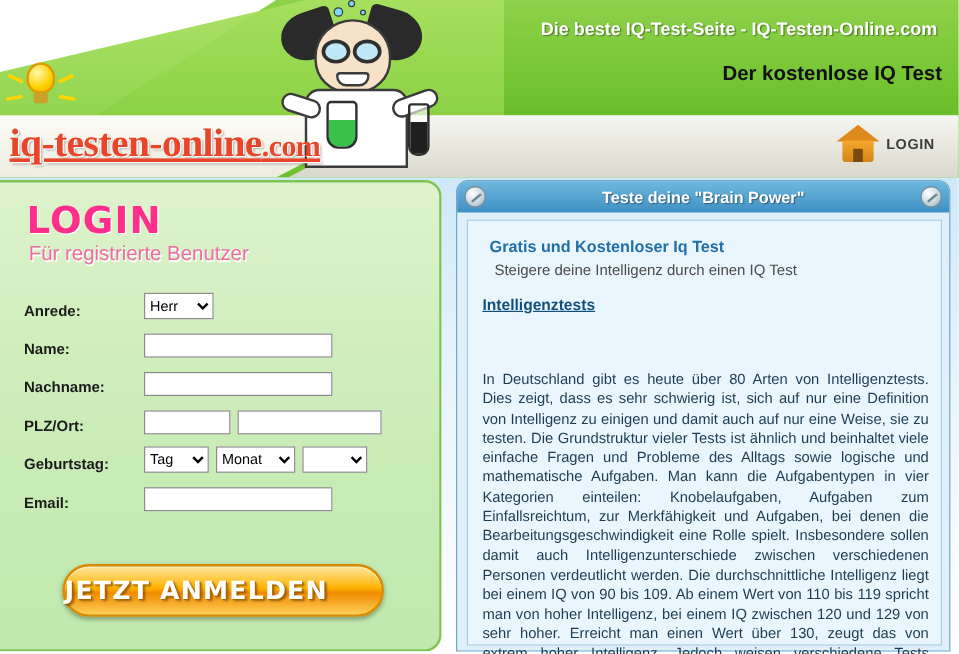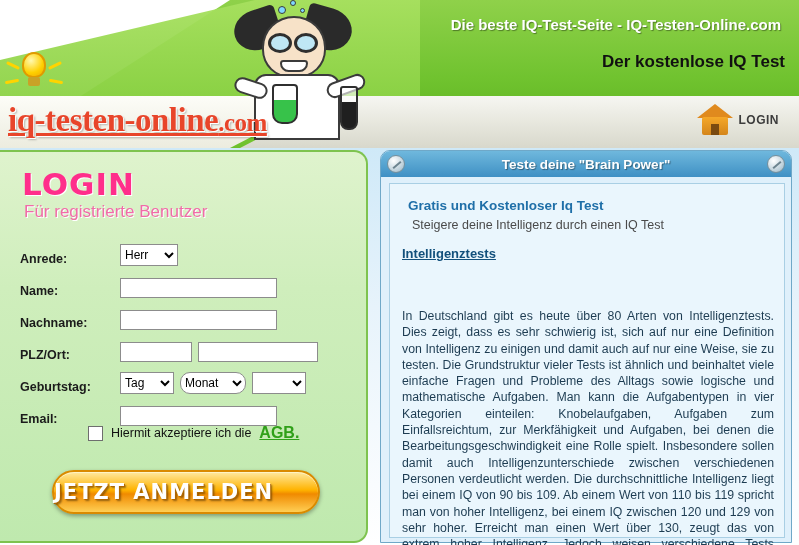--- a/index.html
+++ b/index.html
@@ -180,21 +180,21 @@
   .w-str { width: 110px; }
   .w-nr { width: 42px; }
   .w-plz { width: 72px; }
   .w-ort { width: 120px; }
   .fselect {
     height: 22px; border: 1px solid #8c8c8c; background: #ffffff;
     font-size: 12px; font-family: "Liberation Sans", sans-serif;
   }
   .sel-anrede { width: 58px; }
   .sel-tag { width: 54px; }
-  .sel-monat { width: 66px; border-radius: 10px; }
+  .sel-monat { width: 66px; }
   .sel-jahr { width: 54px; padding-left: 42px; }
   .gap { display: inline-block; width: 6px; }
 
   .agb-row {
     position: absolute; left: 88px; top: 272px;
     display: flex; align-items: center; gap: 8px;
   }
   .agb-check {
     width: 15px; height: 15px; border: 1px solid #6e6e6e; background: #ffffff;
   }
@@ -368,25 +368,20 @@
         <option>Jahr</option>
       </select>
     </div>
 
     <div class="frow">
       <div class="flabel">Email:</div>
       <input class="finput w-lg" type="text" value="" style="">
     </div>
   </div>
 
-  <div class="agb-row">
-    <div class="agb-check"></div>
-    <span class="agb-text">Hiermit akzeptiere ich die</span>
-    <a class="agb-link" href="#">AGB.</a>
-  </div>
 
   <div class="signup-btn">
     <span>JETZT ANMELDEN</span>
   </div>
 </div>
 
 <div class="right-panel">
   <div class="rp-titlebar">
     <span class="rp-title">Teste deine "Brain Power"</span>
   </div>

